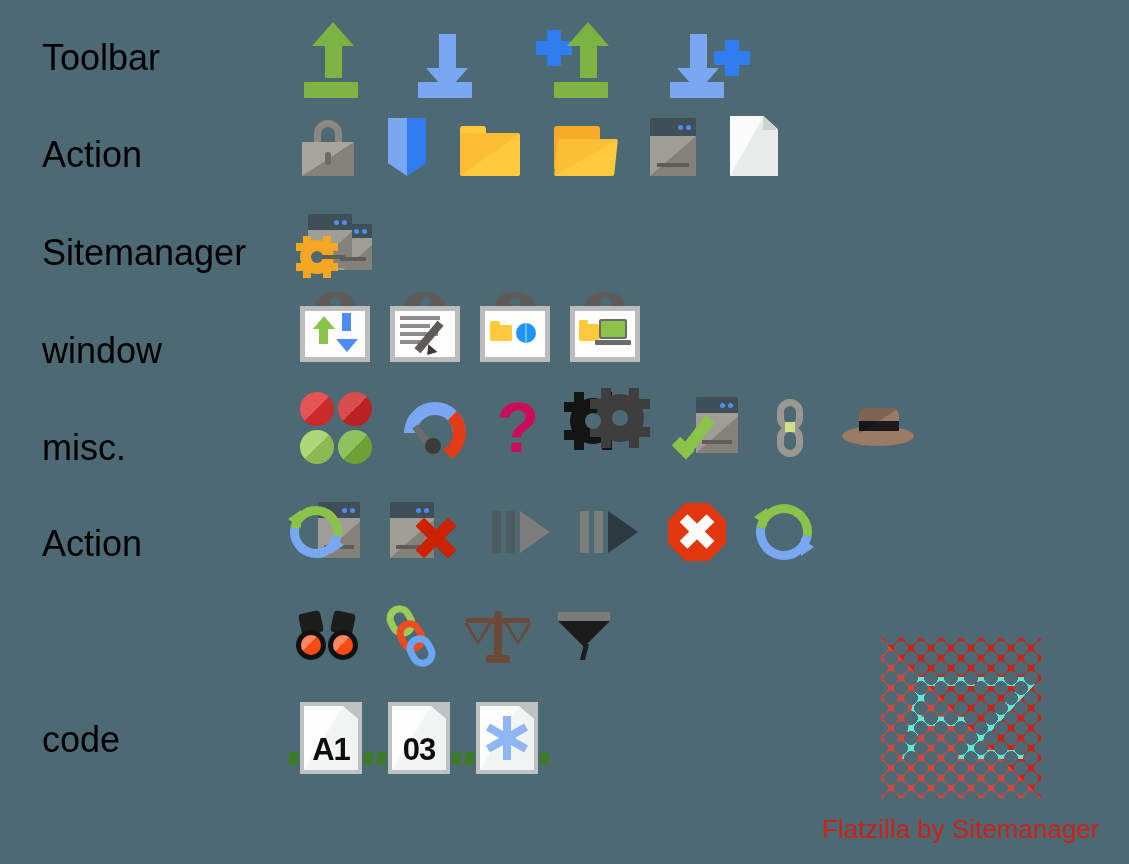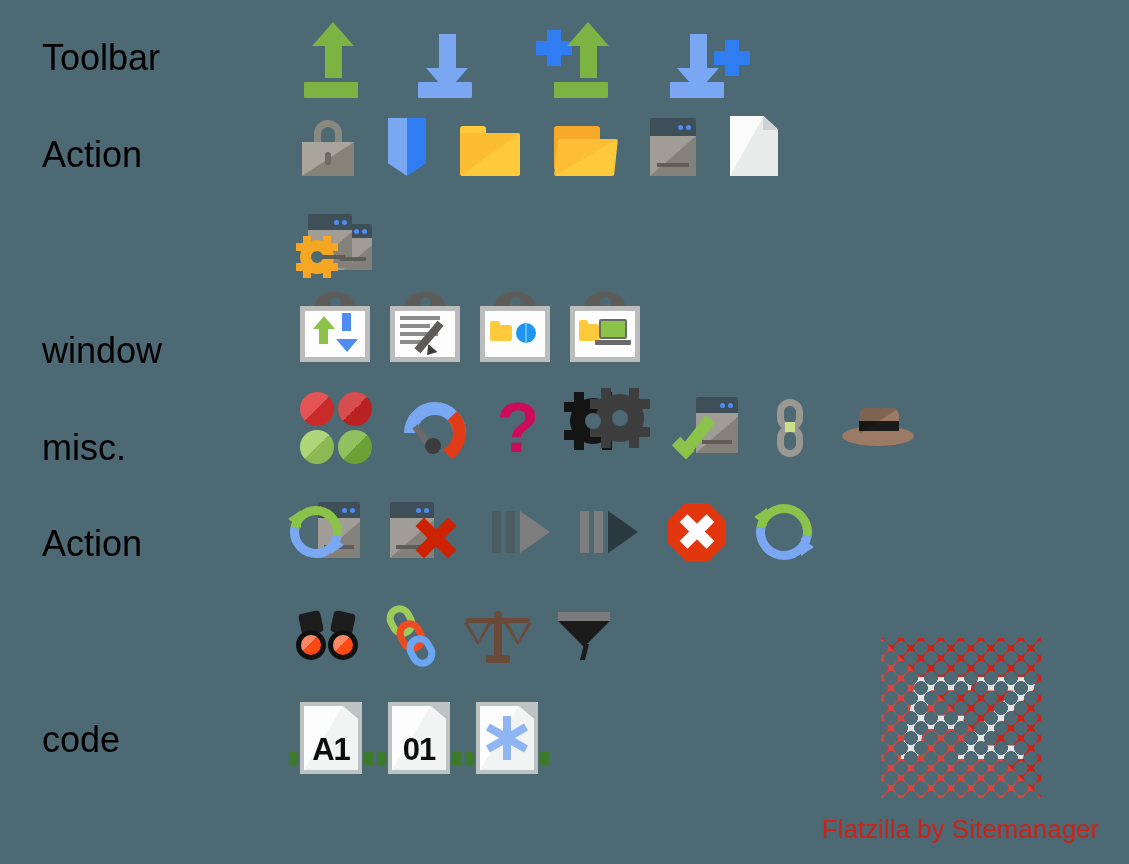--- a/index.html
+++ b/index.html
@@ -162,22 +162,22 @@
       radial-gradient(circle var(--r) at 100% 50%, transparent 98%, #000) 0 0/20px 20px;
     -webkit-mask-composite:source-in;
     mask:
       radial-gradient(circle var(--r) at 50% 0, transparent 98%, #000) 0 0/20px 20px,
       radial-gradient(circle var(--r) at 50% 100%, transparent 98%, #000) 0 0/20px 20px,
       radial-gradient(circle var(--r) at 0 50%, transparent 98%, #000) 0 0/20px 20px,
       radial-gradient(circle var(--r) at 100% 50%, transparent 98%, #000) 0 0/20px 20px;
     mask-composite:intersect;
     overflow:hidden;}
   .stamp .shade{position:absolute;right:0;bottom:0;width:0;height:0;border-right:160px solid transparent;border-bottom:160px solid rgba(255,255,255,.16);}
-  .stamp .fz{position:absolute;left:0;top:0;width:160px;height:160px;color:#e5e5e5;
-    font-family:"Liberation Sans",sans-serif;font-weight:bold;font-size:118px;
+  .stamp .fz{position:absolute;left:0;top:0;width:160px;height:160px;color:#5eead4;
+    font-family:"Liberation Sans",sans-serif;font-weight:normal;font-size:118px;
     line-height:160px;text-align:center;font-style:italic;letter-spacing:-10px;}
   .logo-cap{margin-top:16px;color:#cc2218;font-size:26px;white-space:nowrap;text-align:center;}
 </style>
 </head>
 <body style="background: rgb(76, 105, 116);">
 
 <div class="sheet">
 
   <div class="row-label" style="top:40px;">Toolbar</div>
   <div class="icons" style="left:300px;top:12px;gap:38px;height:86px;">
@@ -251,20 +251,21 @@
         <div class="slot"></div>
     </div>
 
     <div class="ic doc">
       <div class="pg"></div>
         <div class="sh"></div>
         <div class="fold"></div>
     </div>
   </div>
 
+  <div class="row-label" style="top:235px;">Sitemanager</div>
   <div class="icons" style="left:300px;top:212px;height:62px;">
     <div class="ic" style="width:82px;height:62px;position:relative;">
       <div class="server" style="position:absolute;left:34px;top:12px;width:38px;height:46px;">
         <div class="top" style="width:38px;height:14px;">
             <div class="led a" style="top:5px;"></div>
             <div class="led b" style="top:5px;"></div>
           </div>
         <div class="body" style="top:14px;width:38px;height:32px;"></div>
         <div class="slot" style="left:6px;width:26px;"></div>
       </div>
@@ -525,21 +526,21 @@
         <div class="inner2"></div>
       <div class="lbl">A1</div>
       <div class="gl l"></div>
         <div class="gl r"></div>
     </div>
 
     <div class="ic codefile">
       <div class="pg"></div>
         <div class="inner"></div>
         <div class="inner2"></div>
-      <div class="lbl">01</div>
+      <div class="lbl">03</div>
       <div class="gl l"></div>
         <div class="gl r"></div>
     </div>
 
     <div class="ic codefile">
       <div class="pg"></div>
         <div class="inner"></div>
         <div class="inner2"></div>
       <div class="asterisk">
         <i style="transform:rotate(0deg);"></i>

